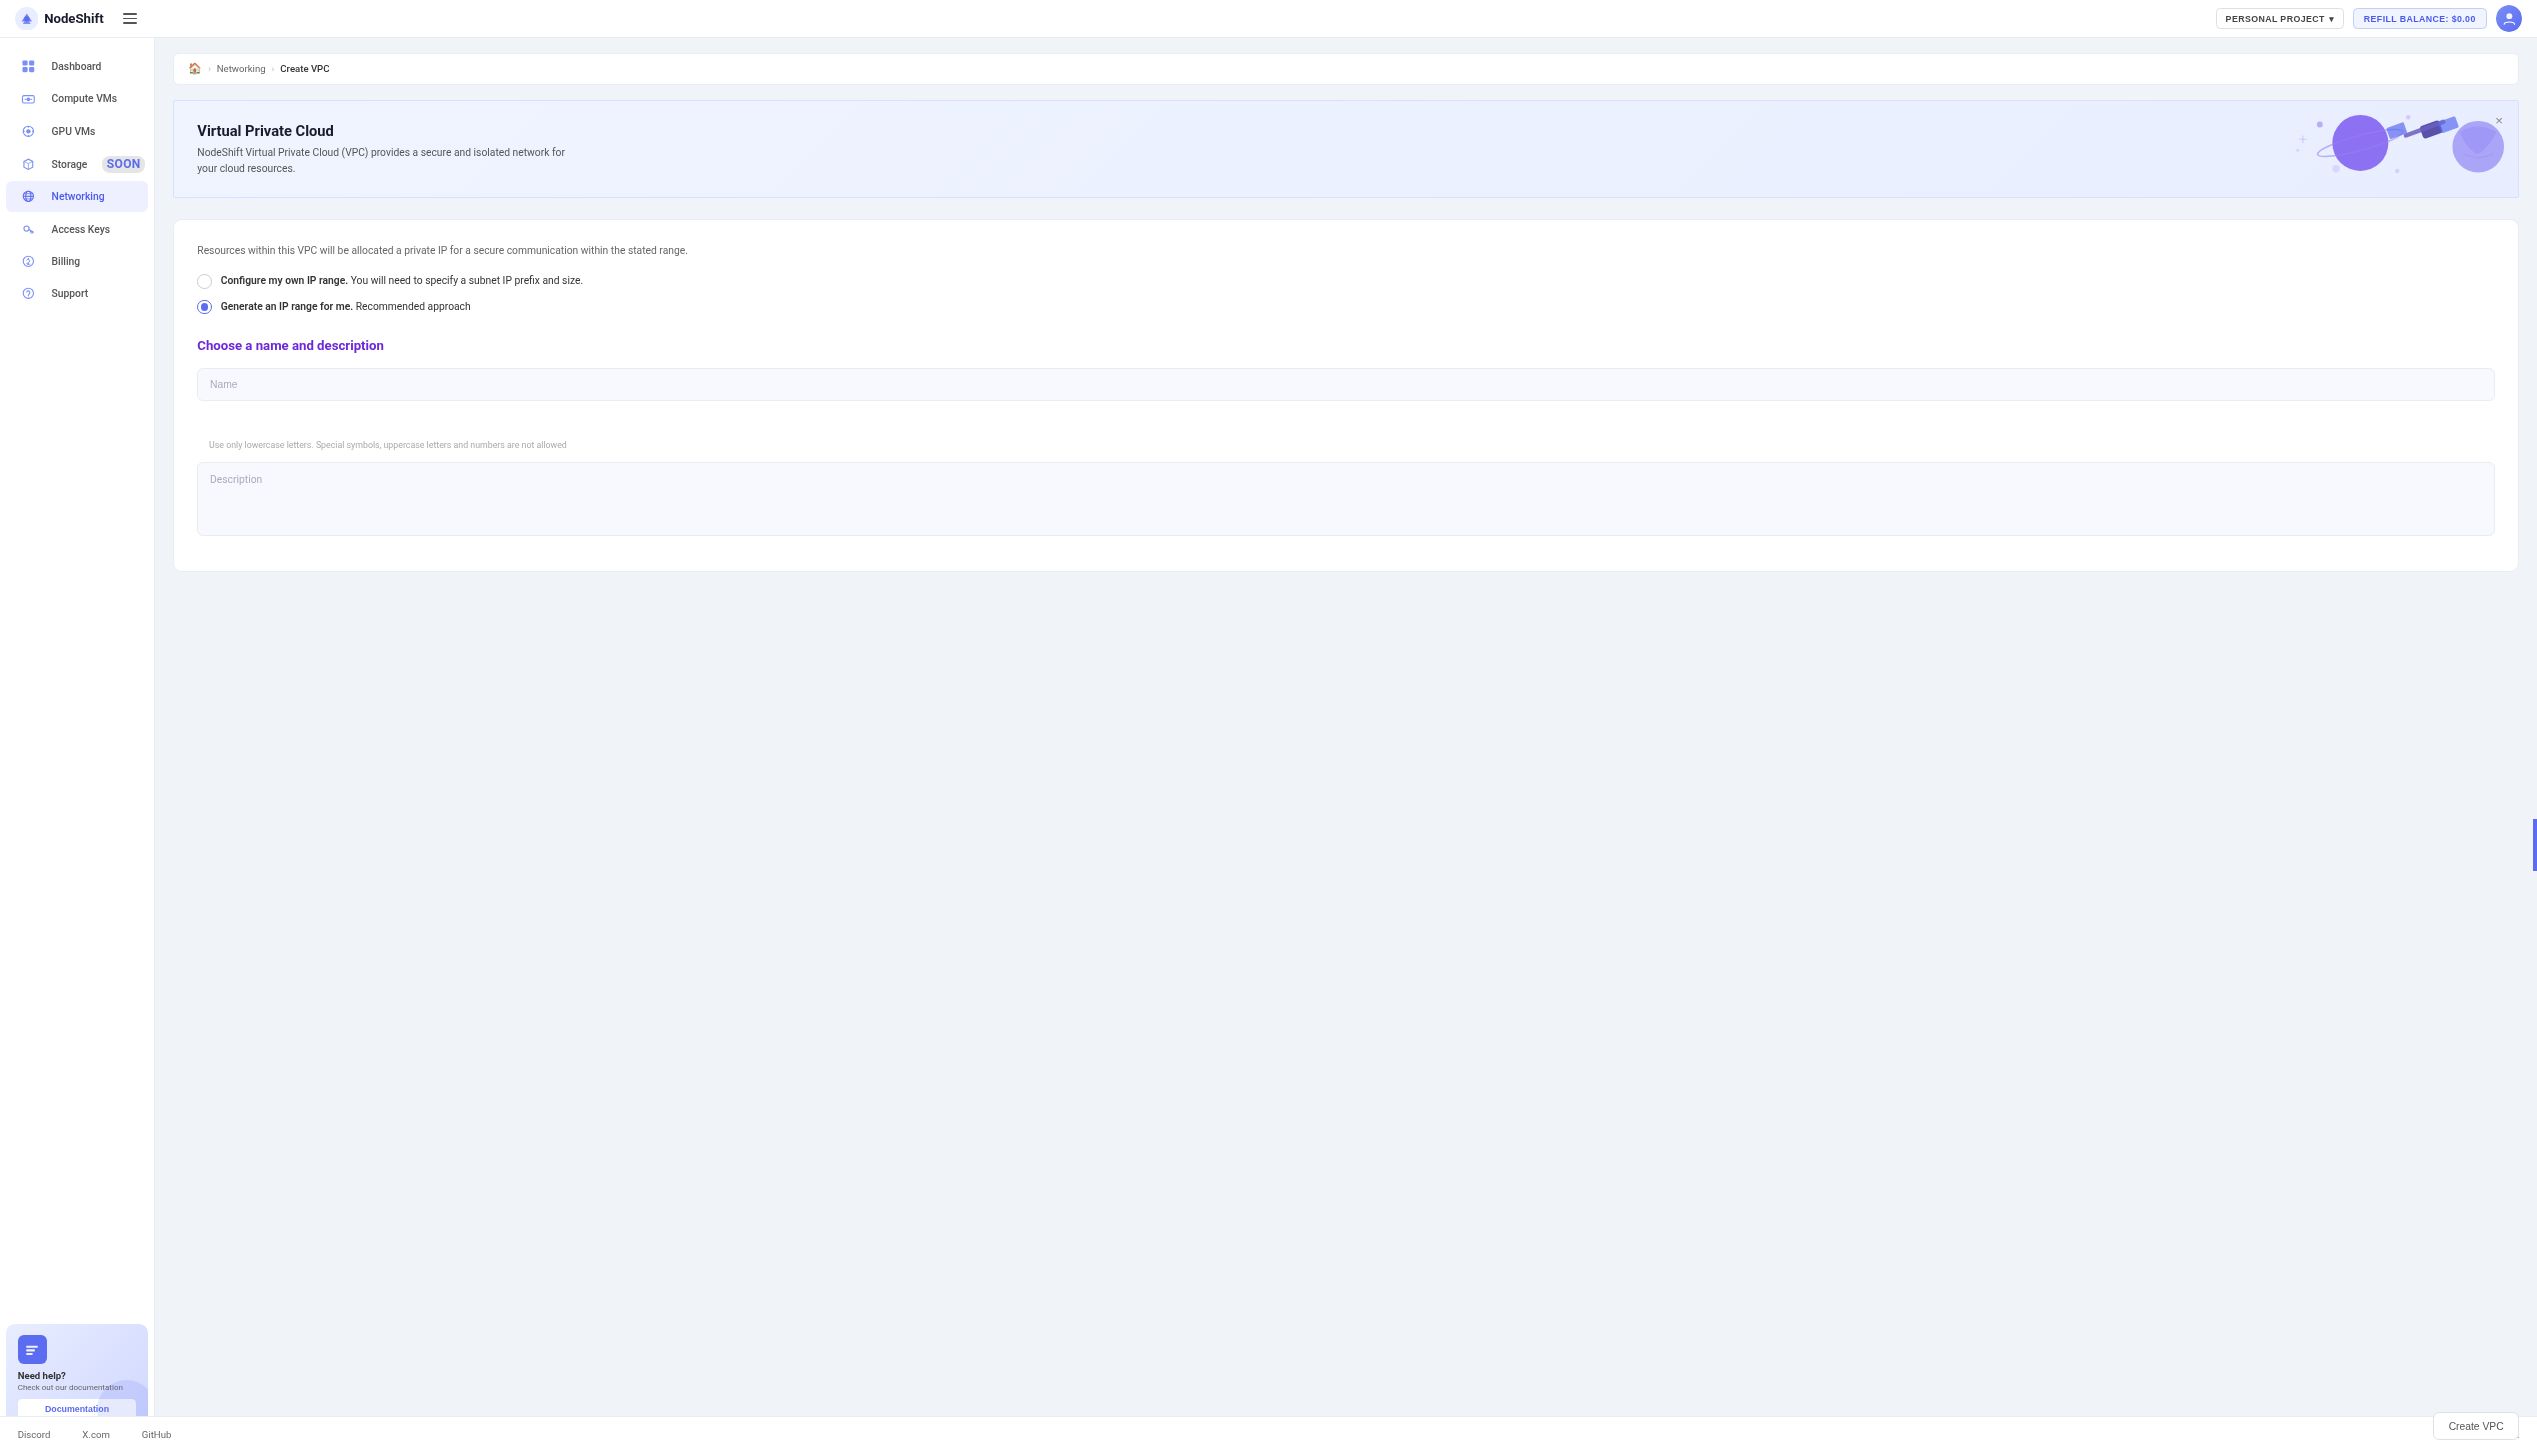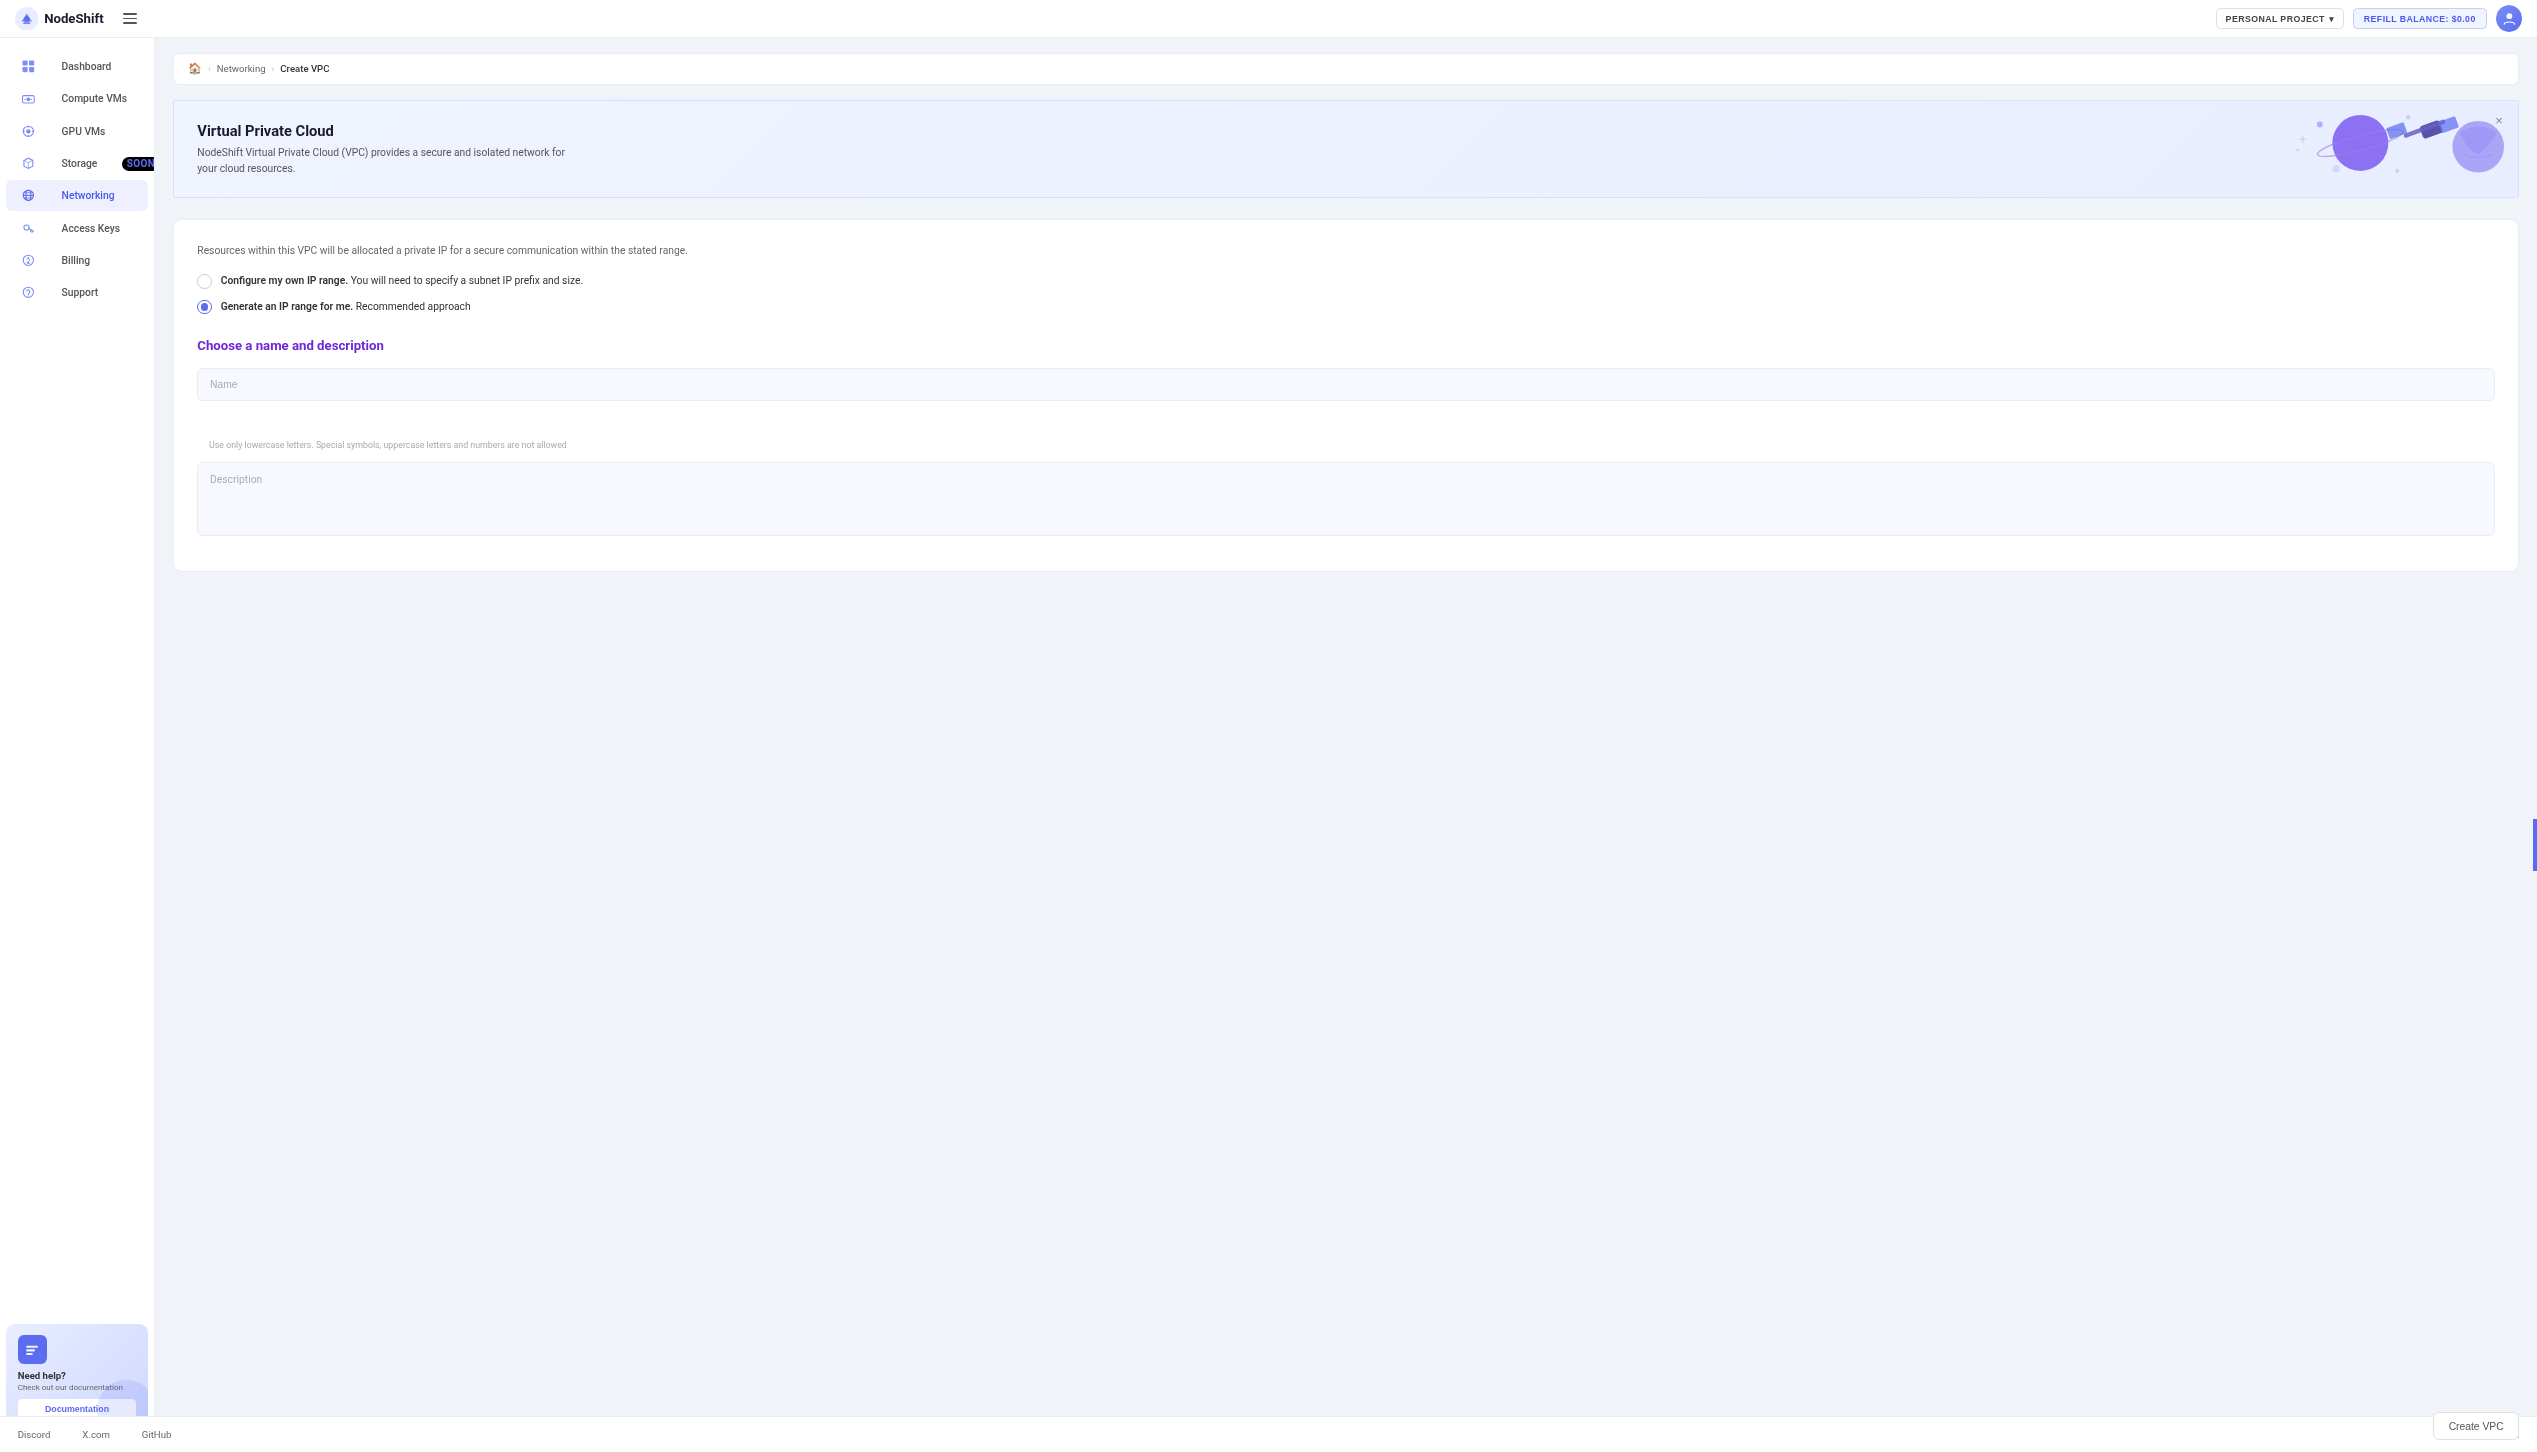--- a/index.html
+++ b/index.html
@@ -59,30 +59,30 @@
       width: 155px; min-width: 155px;
       background: #fff;
       border-right: 0.7px solid #e8edf2;
       display: flex; flex-direction: column;
       padding: 11.8px 0;
       position: fixed; top: 38px; left: 0; bottom: 0;
       overflow-y: auto;
     }
     .sidebar-nav { flex: 1; }
     .nav-item {
-      display: flex; align-items: center; gap: 25px;
+      display: flex; align-items: center; gap: 15px;
       padding: 7.4px 14.7px; cursor: pointer; border-radius: 5.9px;
       margin: 1.5px 5.9px; font-size: 10.3px; font-weight: 500; color: #555;
       transition: background 0.15s;
       text-decoration: none;
     }
     .nav-item.active { background: #eef0ff; color: #4a5aed; }
     .nav-icon { width: 16px; height: 16px; display: flex; align-items: center; justify-content: center; flex-shrink: 0; }
     .nav-badge {
-      background: #000000; color: #5b6cf0; font-size: 10px; font-weight: 700;
+      background: #e5e5e5; color: #5b6cf0; font-size: 12px; font-weight: 700;
       padding: 1.5px 4.4px; border-radius: 7.4px; letter-spacing: 0.4px;
     }
     .sidebar-help {
       margin: 8.8px 5.9px; background: linear-gradient(135deg, #e8edff 0%, #d0d8ff 100%);
       border-radius: 8.8px; padding: 11.8px; position: relative; overflow: hidden;
     }
     .help-icon {
       width: 29px; height: 29px; background: #5b6cf0; border-radius: 5.9px;
       display: flex; align-items: center; justify-content: center;
       color: white; font-size: 13.2px; margin-bottom: 5.9px;

